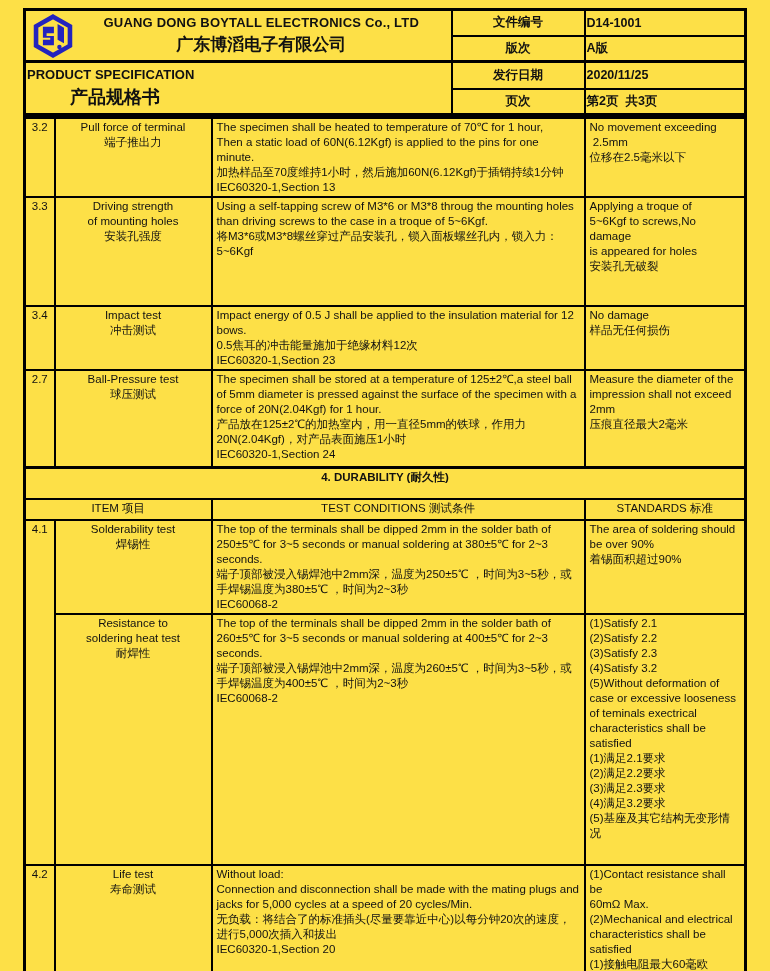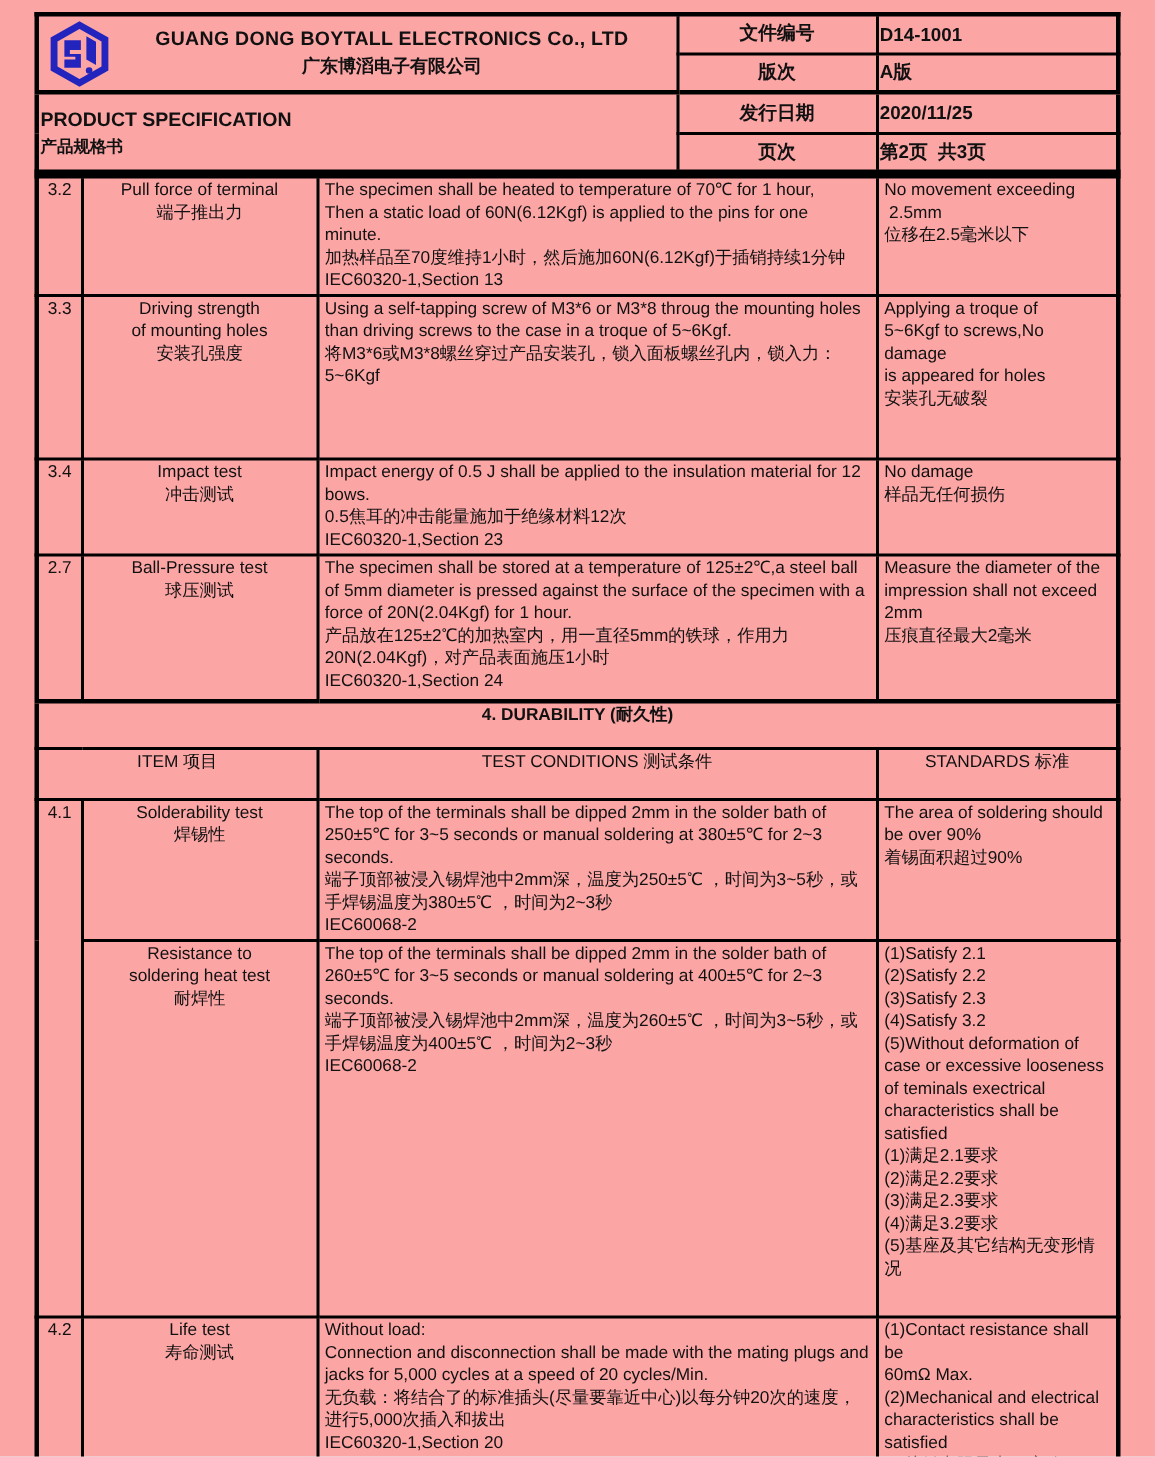--- a/index.html
+++ b/index.html
@@ -1,37 +1,37 @@
 <!DOCTYPE html>
 <html><head>
 <meta charset="utf-8">
 <style>
   html,body { margin:0; padding:0; background:#e9e9e9; }
   .page {
-    width:770px; height:971px; background:#fca5a5; position:relative;
+    width:770px; height:971px; background:#fde047; position:relative;
     font-family:"Liberation Sans", sans-serif; color:#111;
     box-sizing:border-box;
   }
   .doc { position:absolute; left:23px; top:8px; width:721px; }
 
   table { border-collapse:collapse; table-layout:fixed; width:721px; }
   table.hdr, table.main { border:3px solid #000; }
   td { border:2px solid #000; overflow:hidden; box-sizing:border-box; }
 
   
   .hdr td { font-size:12.5px; }
   .company-cell { padding:2px 4px; }
   .company-flex { display:flex; align-items:center; height:100%; }
   .logo-box { width:46px; flex:0 0 46px; display:flex; align-items:center; justify-content:center; }
   .company-names { flex:1; text-align:center; }
   .company-en { font-weight:bold; font-size:13px; letter-spacing:0.2px; }
-  .company-cn { font-weight:bold; font-size:12px; margin-top:3px; }
+  .company-cn { font-weight:bold; font-size:17px; margin-top:3px; }
   .title-cell { vertical-align:middle; }
   .title-en { font-weight:bold; font-size:13px; }
-  .title-cn { font-weight:bold; font-size:11px; margin-top:3px; }
+  .title-cn { font-weight:bold; font-size:18px; margin-top:3px;margin-left:43px; }
   .meta-label { text-align:center; vertical-align:middle; font-weight:bold; font-size:12.5px; }
   .meta-value { text-align:left; vertical-align:middle; font-weight:bold; font-size:12.5px; white-space:pre-wrap; }
   .tb { border-bottom:3px solid #000 !important; }
 
   
   .main td { font-size:11.5px; line-height:15px; padding:1px 4px; vertical-align:top; }
   .pw { white-space:pre-wrap; }
   .c  { text-align:center; vertical-align:middle; }
   .vm { vertical-align:middle; }
   .cond { padding:1px 5px; }
@@ -146,21 +146,21 @@
         <td class="pw vm tb">Measure the diameter of the
 impression shall not exceed
 2mm
 压痕直径最大2毫米</td>
       </tr>
 
       <tr style="height:32px">
         <td class="sec-title" colspan="4">4. DURABILITY (耐久性)</td>
       </tr>
 
-      <tr style="height:34px">
+      <tr style="height:21px">
         <td class="col-head" colspan="2">ITEM 项目</td>
         <td class="col-head">TEST CONDITIONS 测试条件</td>
         <td class="col-head">STANDARDS 标准</td>
       </tr>
 
       <tr style="height:84px">
         <td class="c" rowspan="2">4.1</td>
         <td class="c pw">Solderability test
 焊锡性</td>
         <td class="cond pw">The top of the terminals shall be dipped 2mm in the solder bath of 250±5℃ for 3~5 seconds or manual soldering at 380±5℃ for 2~3 seconds.

